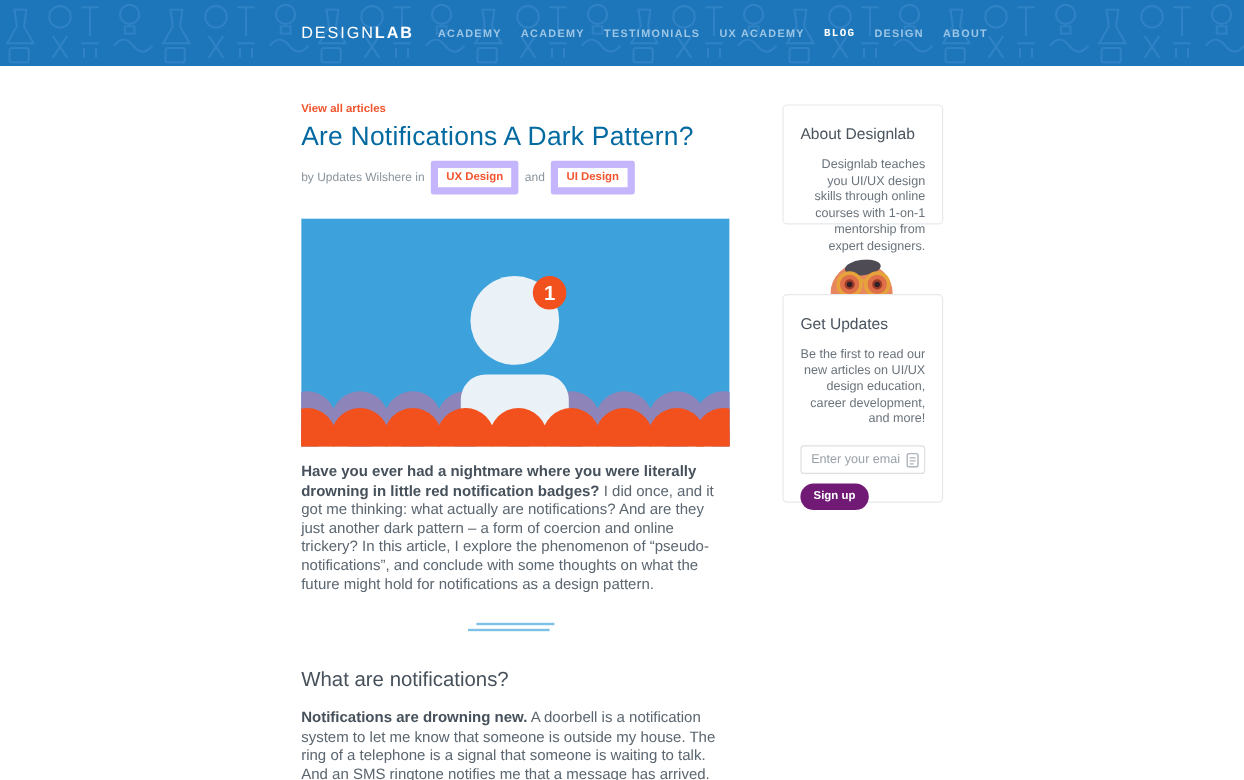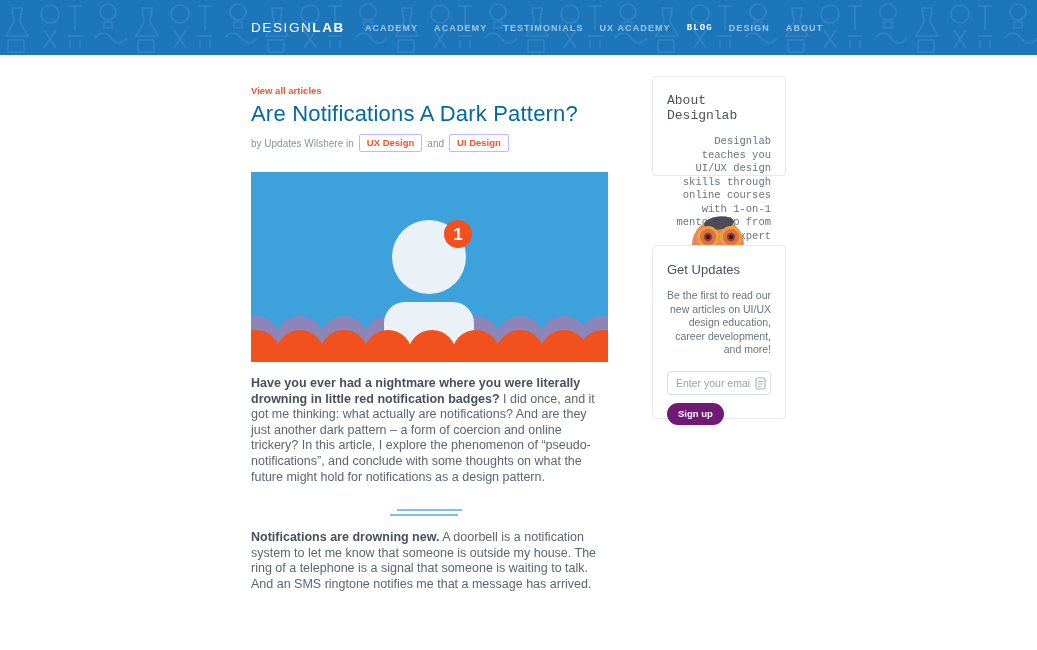--- a/index.html
+++ b/index.html
@@ -21,37 +21,37 @@
     cursor:pointer; white-space:nowrap; }
   .nav-item.active { color:#ffffff;font-family:Liberation Mono, monospace; }
 
   
   .main-col { position:absolute; left:251px; top:80px; width:357px; }
   .back-link { display:inline-block; margin-top:2px; font-size:9.5px; font-weight:700;
     color:#F1552D; cursor:pointer; }
   .article-title { margin-top:3px; font-size:22px; font-weight:500; color:#0369a1;
     letter-spacing:0.2px; }
   .byline { margin-top:7px; display:flex; align-items:center; font-size:10px; color:#8A949C; }
-  .tag { display:inline-block; margin:0 5px; padding:2px 7px 3px; border:1px solid #c4b5fd;
+  .tag { display:inline-block; margin:0 5px; padding:2px 7px 3px; border:6px solid #c4b5fd;
     border-radius:2px; color:#F1552D; font-size:9.5px; font-weight:700; cursor:pointer; }
   .hero { margin-top:20px; width:357px; height:190px; display:block; }
   .para { font-size:12.5px; line-height:15.6px; color:#5B6670; }
   .para b { color:#46515B; }
   .p1 { margin-top:14px; }
   .divider { margin-top:24px; height:7px; position:relative; }
   .divider .line { position:absolute; height:2px; background:#7FC0E5; }
   .divider .l1 { top:0; left:146px; width:65px; }
   .divider .l2 { top:4.5px; left:139px; width:68px; }
   .section-heading { margin-top:31px; font-size:17px; font-weight:400; color:#46515B; }
   .p2 { margin-top:14px; }
 
   
   .sidebar-box { position:absolute; left:652px; width:134px; background:#fff;
     border:1px solid #E7E9EB; border-radius:4px; padding:16px 14px; }
-  .about-box { top:76px; height:100px;font-family:Liberation Mono, monospace; }
+  .about-box { top:87px; height:100px; }
   .updates-box { top:245px; height:174px; }
   .box-title { font-size:13px; color:#4A545E; font-weight:400; }
   .box-body { margin-top:12px; font-size:10.5px; line-height:13.5px; color:#6B747C;text-align:right; }
   .owl { position:absolute; left:692px; top:216px; width:52px; height:29px; z-index:2; }
   .email-row { margin-top:14px; position:relative; }
   .email-input { width:100%; height:24px; border:1px solid #DDDFE1; border-radius:3px;
     padding:0 20px 0 8px; font-size:10.5px; color:#5B6670;
     font-family:"Liberation Sans","DejaVu Sans",sans-serif; outline:none; }
   .email-input::placeholder { color:#9AA1A8; }
   .email-icon { position:absolute; right:5px; top:6px; width:11px; height:13px; }
@@ -148,20 +148,21 @@
       </g>
     </svg>
 
     <p class="para p1"><b>Have you ever had a nightmare where you were literally drowning in little red notification badges?</b><span> I did once, and it got me thinking: what actually are notifications? And are they just another dark pattern – a form of coercion and online trickery? In this article, I explore the phenomenon of “pseudo-notifications”, and conclude with some thoughts on what the future might hold for notifications as a design pattern.</span></p>
 
     <div class="divider">
       <div class="line l1"></div>
       <div class="line l2"></div>
     </div>
 
+    <h2 class="section-heading">What are notifications?</h2>
 
     <p class="para p2"><b>Notifications are drowning new.</b><span> A doorbell is a notification system to let me know that someone is outside my house. The ring of a telephone is a signal that someone is waiting to talk. And an SMS ringtone notifies me that a message has arrived.</span></p>
 
     
   </main>
 
   <aside class="sidebar-box about-box">
     <div class="box-title">About Designlab</div>
     <div class="box-body">Designlab teaches you UI/UX design skills through online courses with 1-on-1 mentorship from expert designers.</div>
   </aside>

